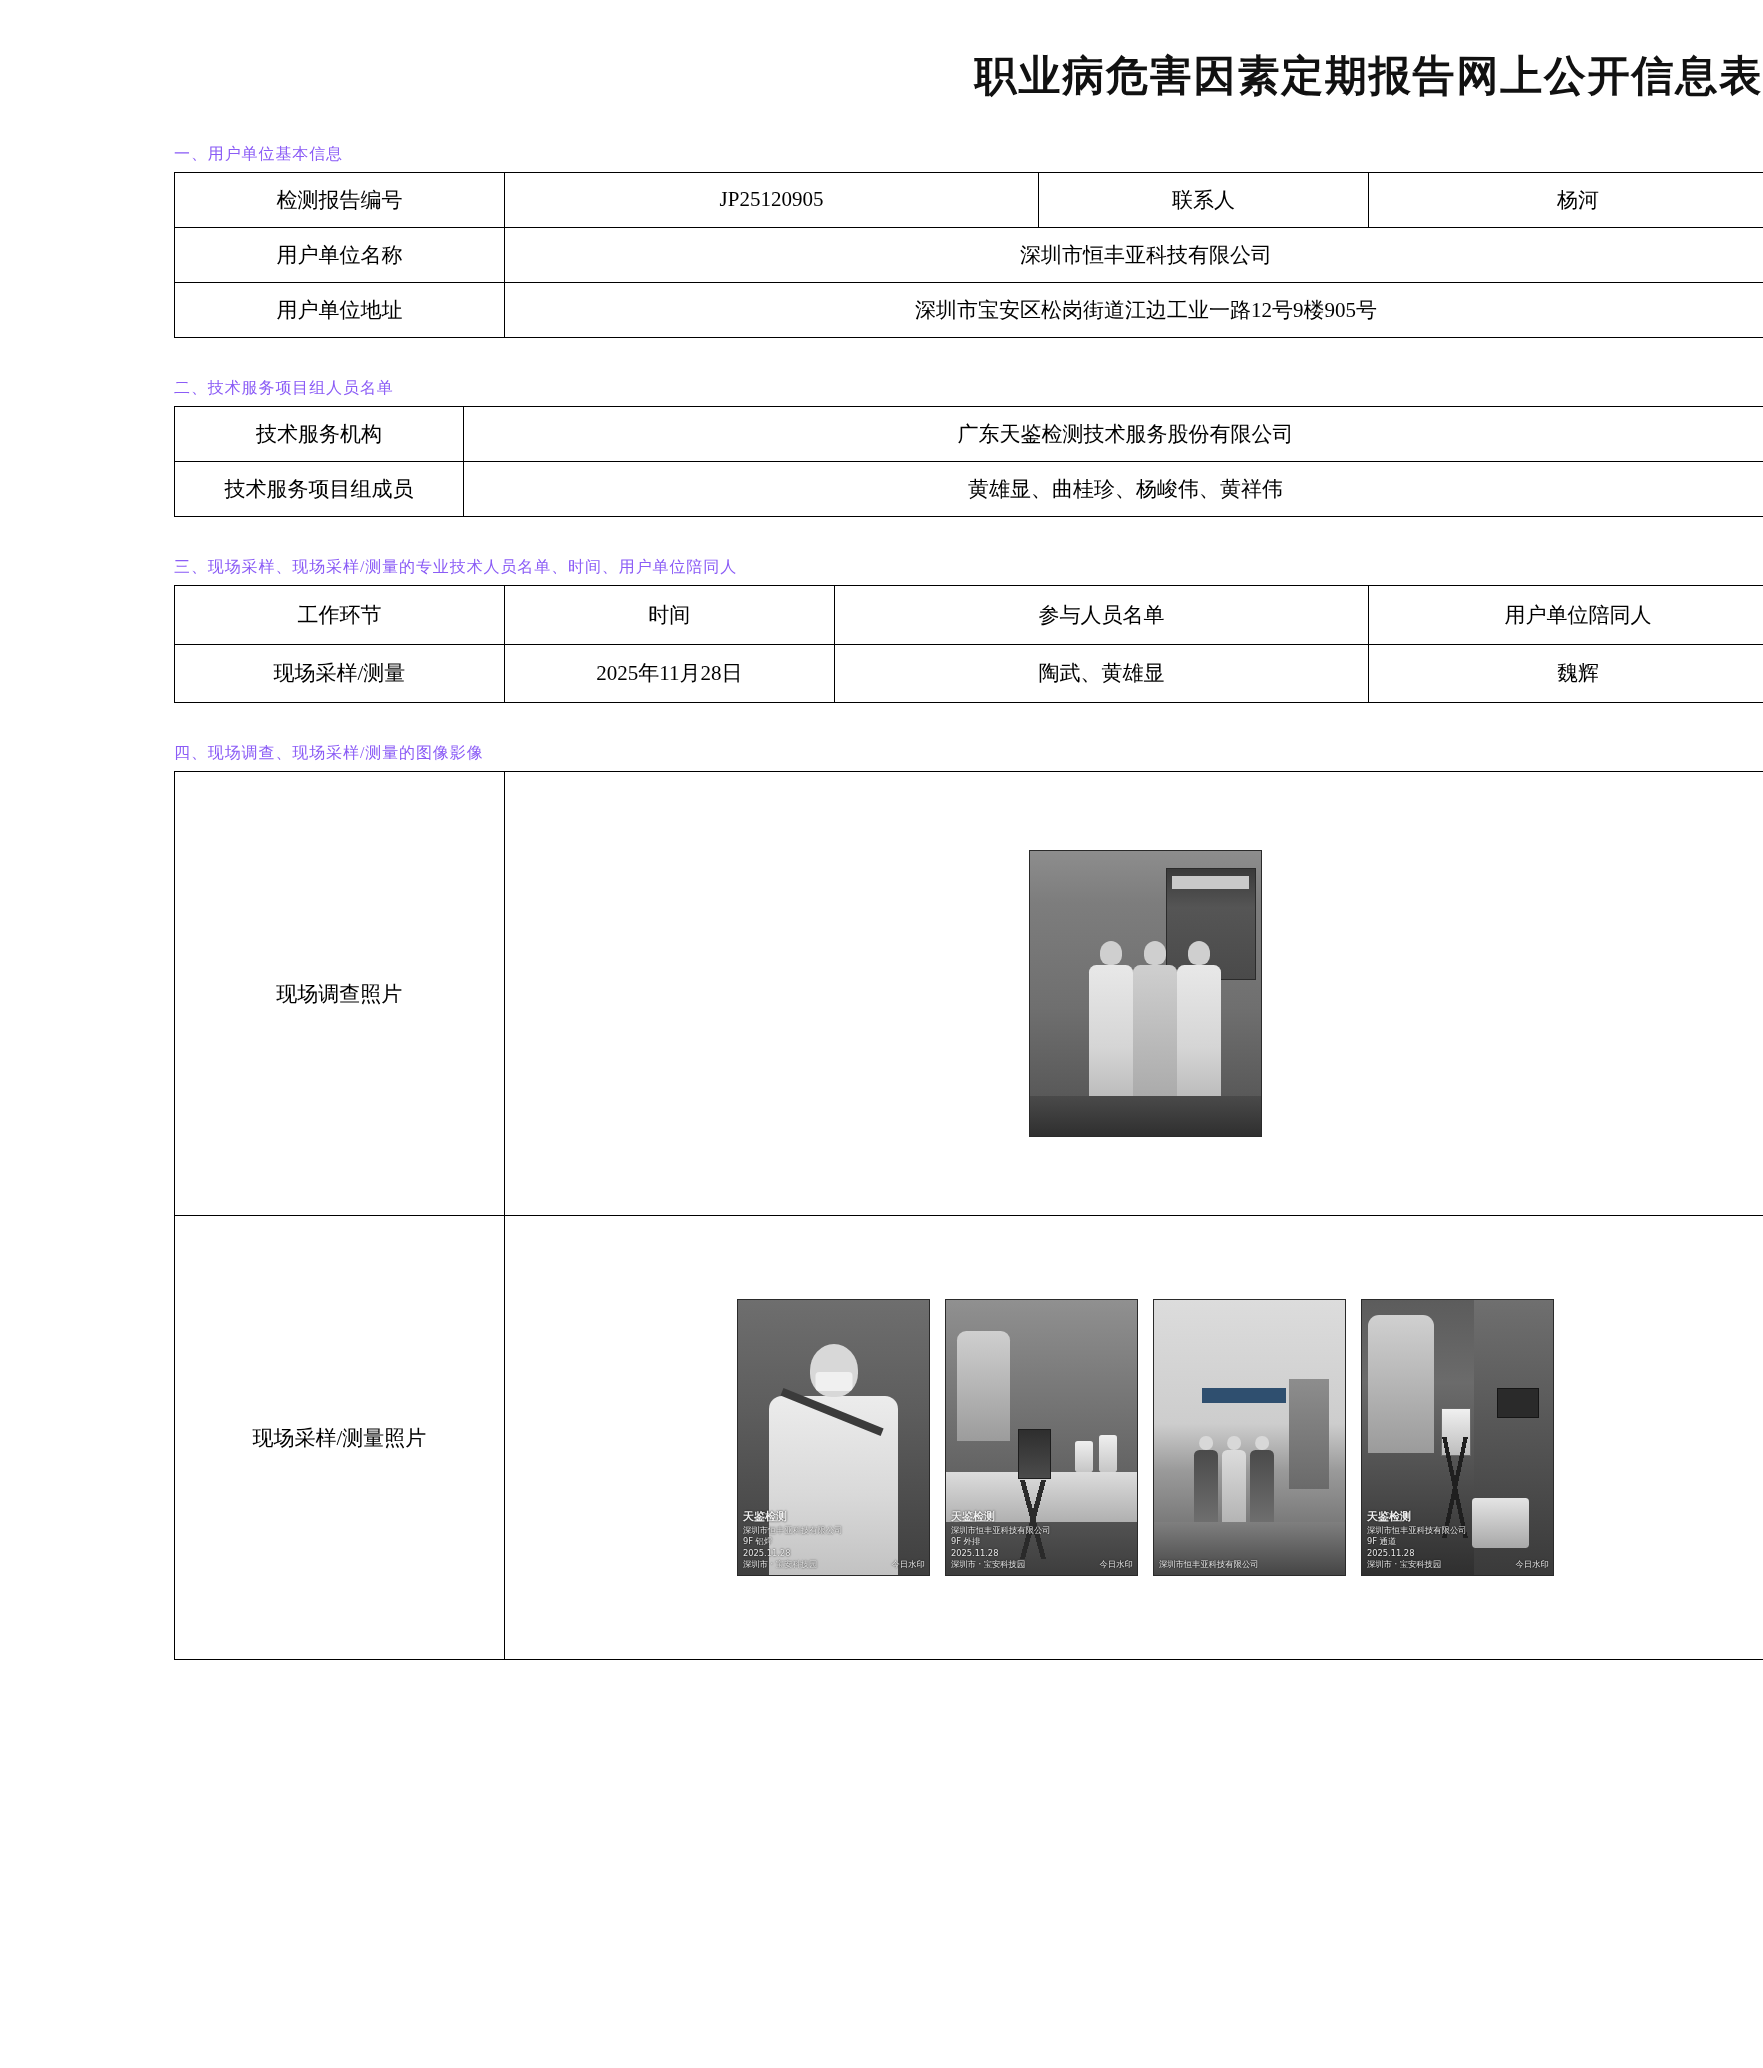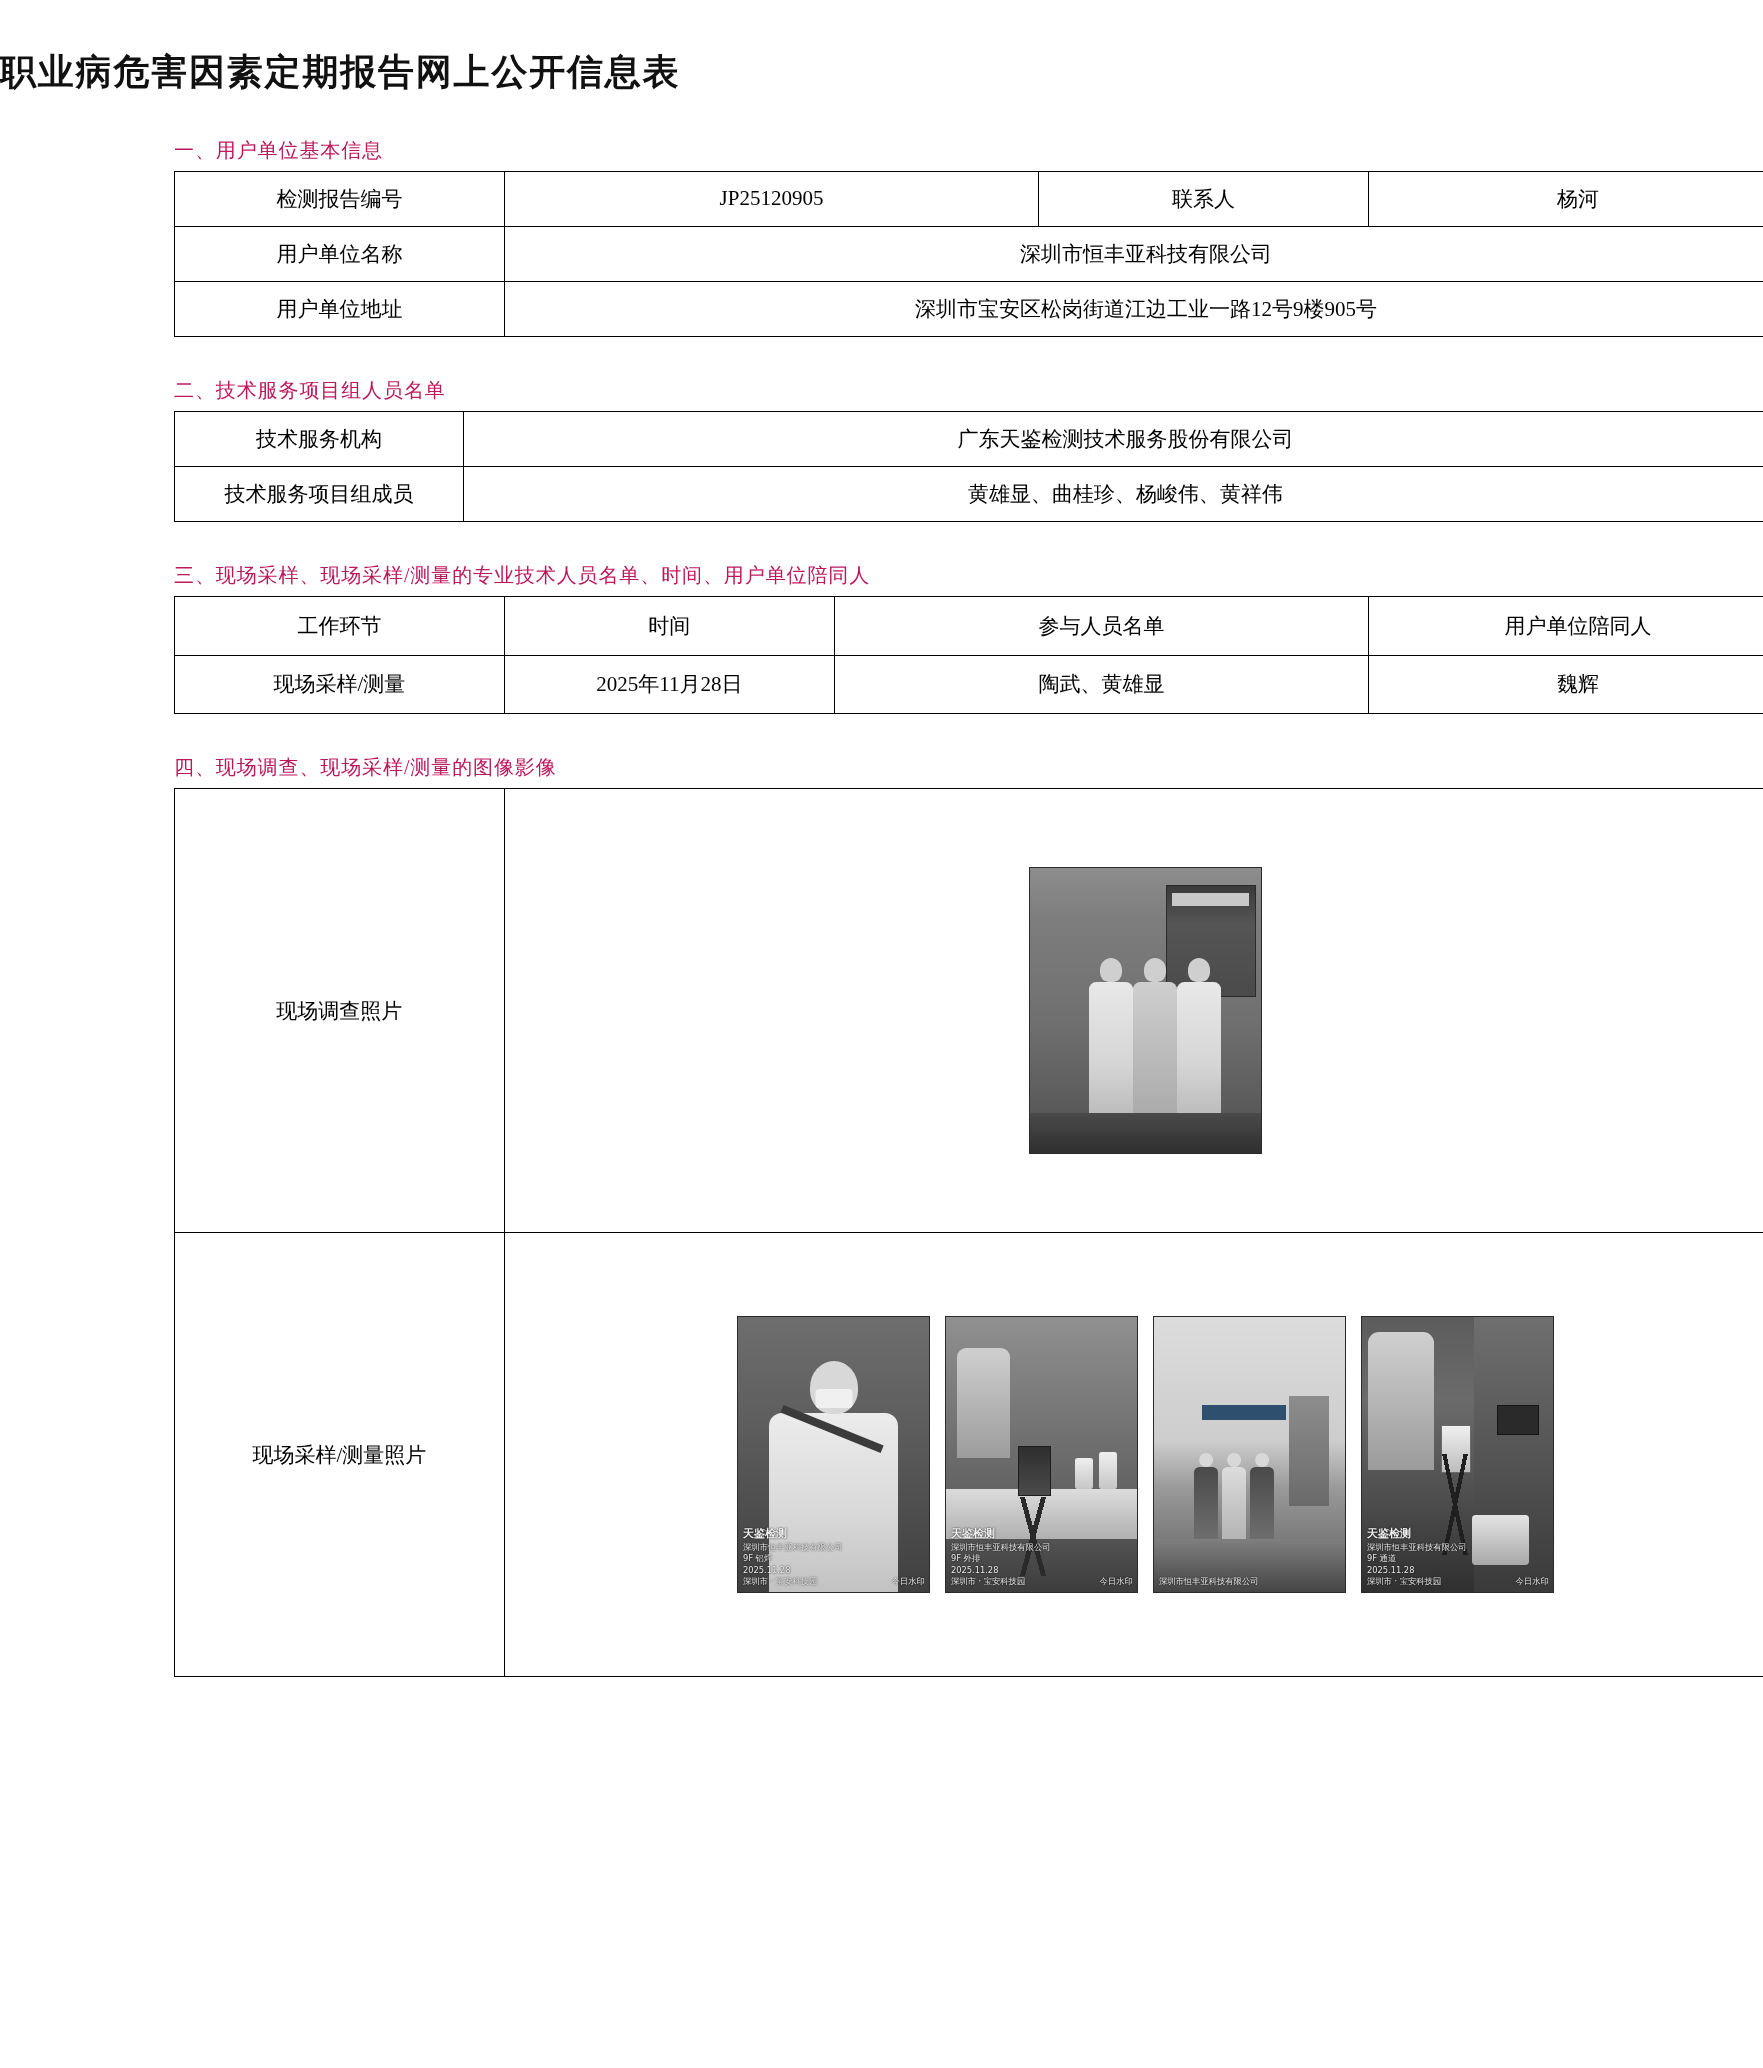--- a/index.html
+++ b/index.html
@@ -16,32 +16,32 @@
   }
   .page {
     width: 1763px;
     min-height: 2069px;
     box-sizing: border-box;
     padding: 0;
     position: relative;
     background: #fff;
   }
   .doc-title {
-    text-align: left;
-    font-size: 36px;
+    text-align: right;
+    font-size: 42px;
     font-weight: bold;
     letter-spacing: 1.8px;
     margin: 27.5px 0 0 0;
     padding-top: 20px;
     color: #111;
   }
   .section-heading {
-    font-size: 20px;
+    font-size: 16px;
     margin: 40px 0 7.3px 174px;
-    color: #be185d;
+    color: #8b5cf6;
     letter-spacing: 0.9px;
   }
   .tbl {
     border-collapse: collapse;
     margin-left: 174px;
     width: 1614px;
     table-layout: fixed;
   }
   .tbl td, .tbl th {
     border: 1.4px solid #000;

